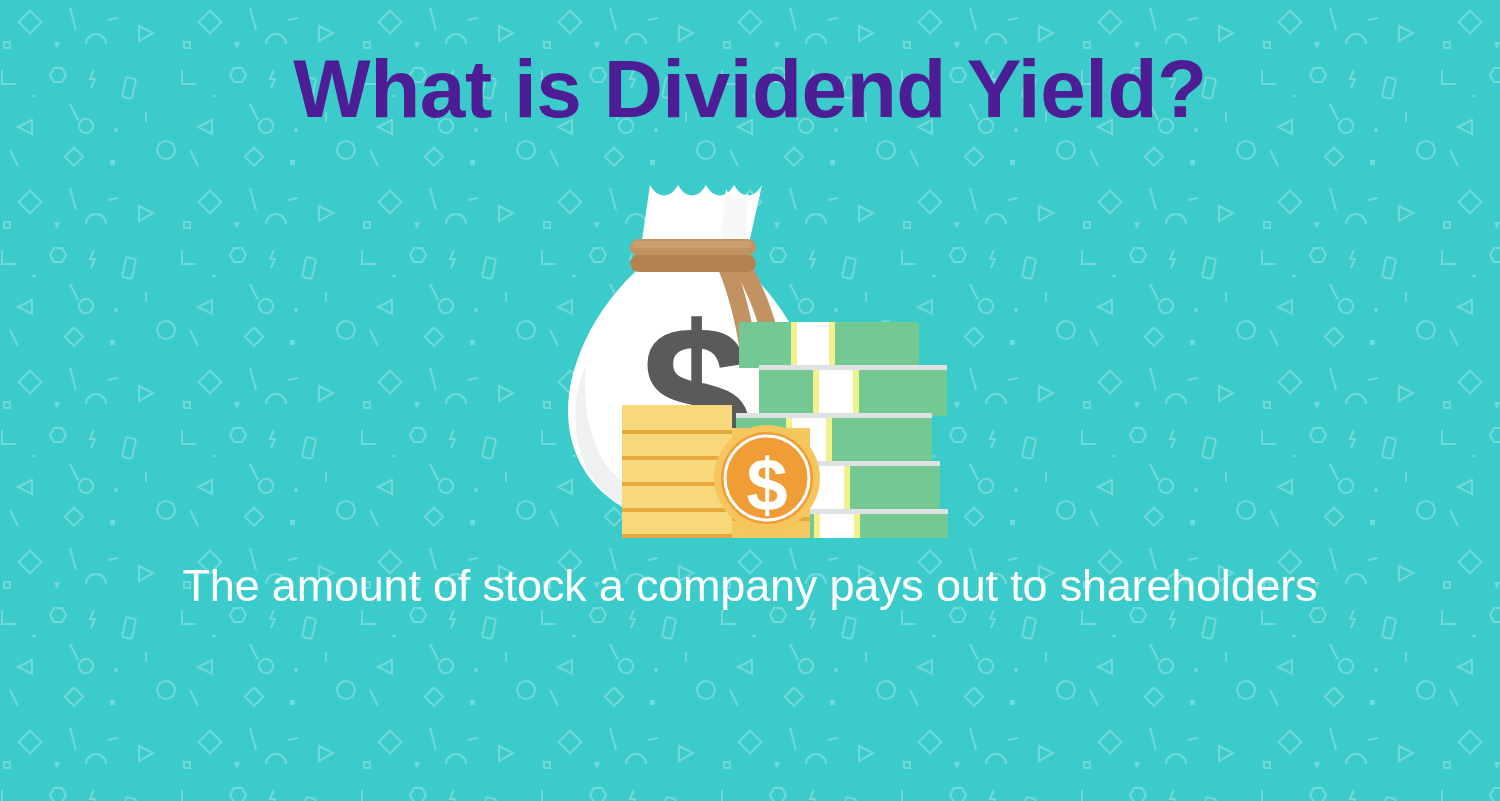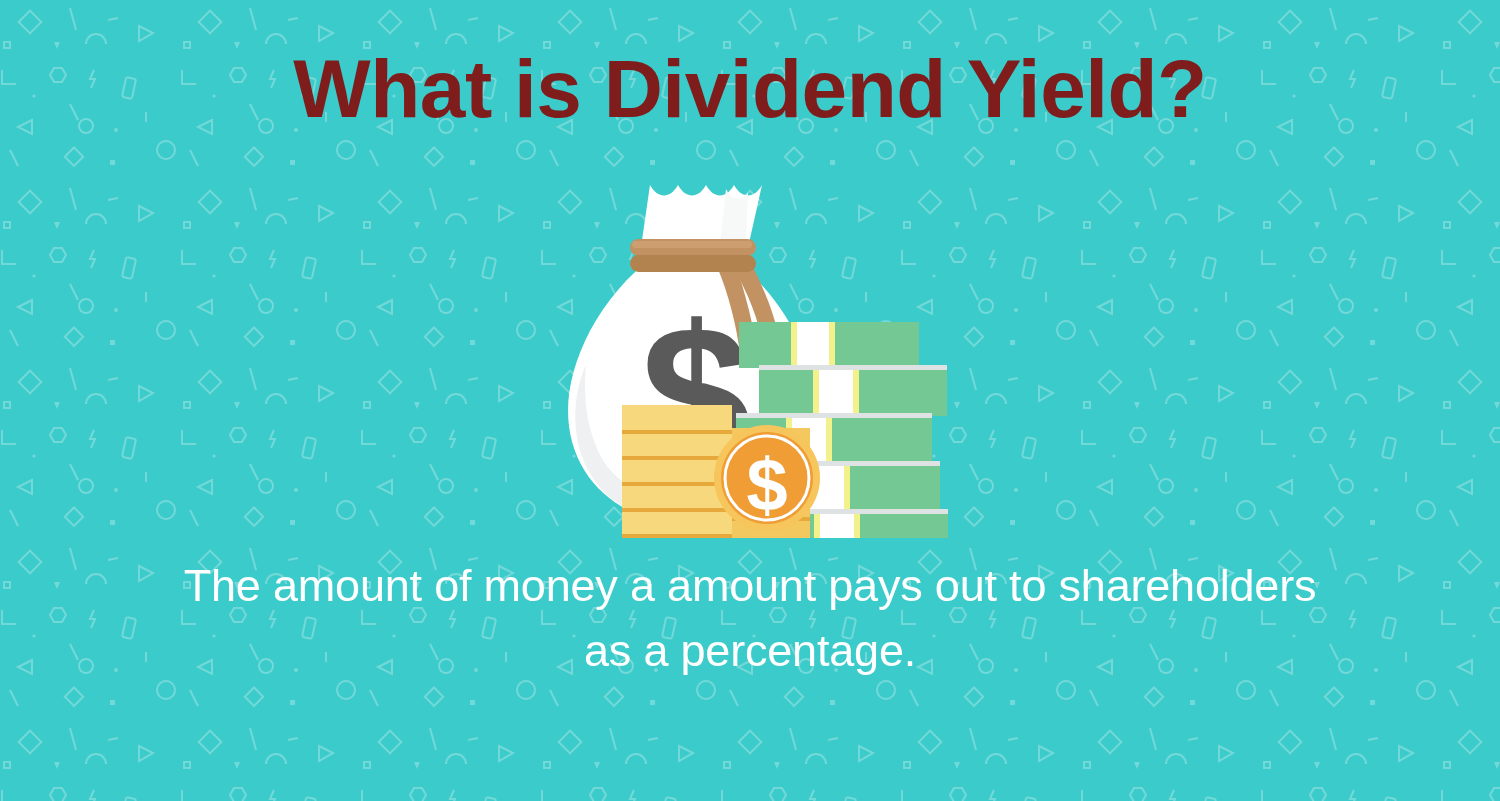--- a/index.html
+++ b/index.html
@@ -24,21 +24,21 @@
     height: 801px;
     opacity: 0.5;
   }
   
   #title {
     position: absolute;
     left: 0;
     top: 46px;
     width: 1500px;
     text-align: center;
-    color: #7f1d1d;
+    color: #4c1d95;
     font-size: 82px;
     font-weight: bold;
     letter-spacing: -0.5px;
     line-height: 1.05;
     white-space: nowrap;
   }
   
   #illustration {
     position: absolute;
     left: 540px;
@@ -224,17 +224,16 @@
 
     <g>
       <circle cx="227" cy="313" r="53" fill="#f6c55c"></circle>
       <circle cx="227" cy="313" r="46" fill="#ef9d34"></circle>
       <circle cx="227" cy="313" r="42" fill="none" stroke="#ffffff" stroke-width="3"></circle>
       <text x="227" y="345" font-family="'Liberation Sans', sans-serif" font-size="74" font-weight="bold" fill="#ffffff" text-anchor="middle">$</text>
     </g>
   </svg>
 
   <div id="body-text">
-    <span class="line">The amount of money a amount pays out to shareholders</span>
-    <span class="line">as a percentage.</span>
+    <span class="line">The amount of stock a company pays out to shareholders</span>
   </div>
 
 </div>
 
 </body></html>

